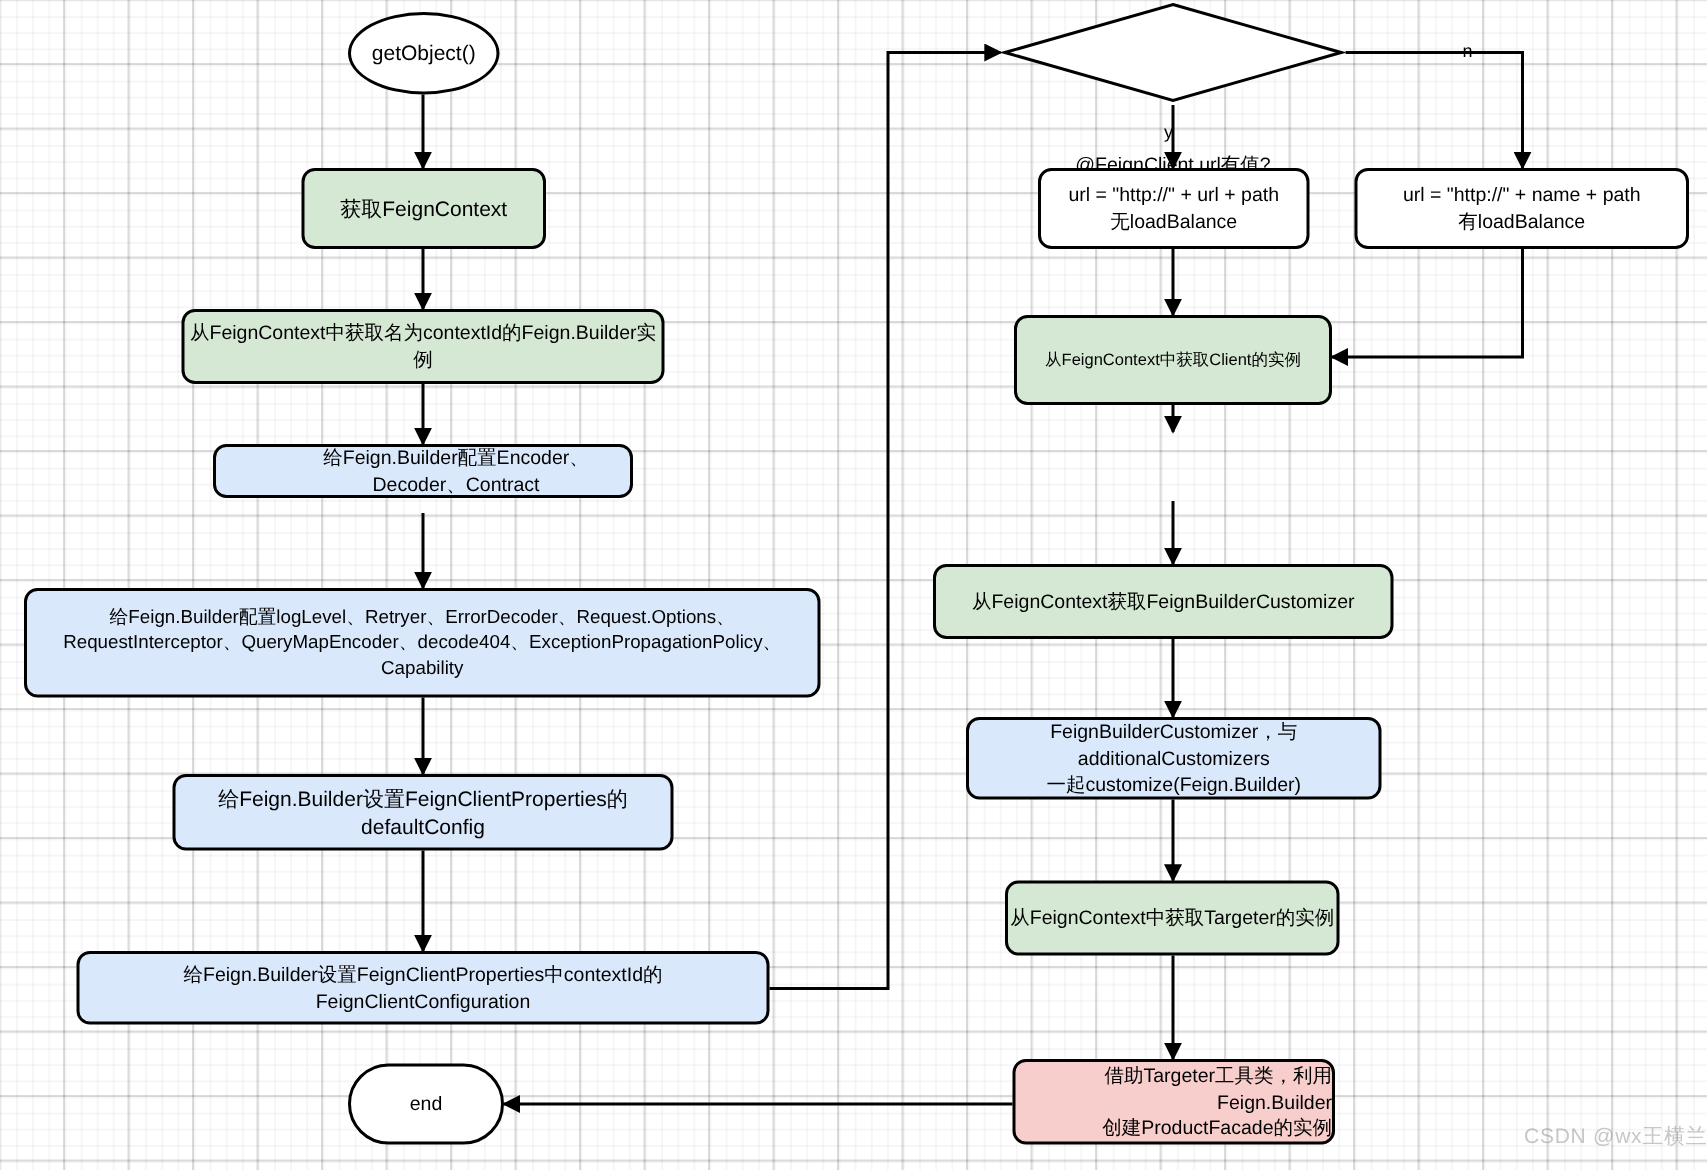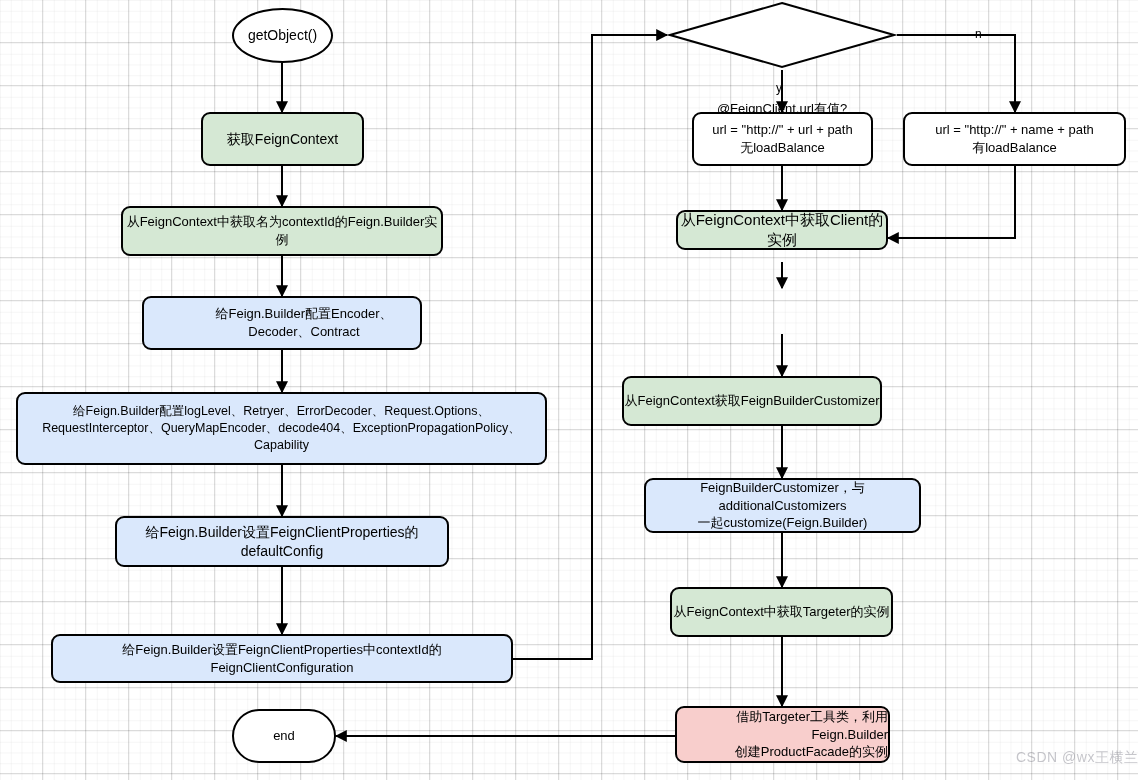--- a/index.html
+++ b/index.html
@@ -109,21 +109,21 @@
       <path d="M 675,736 L 336,736"></path>
     </g>
   </svg>
 
   <div class="node terminal-ellipse" style="left:232px;top:8px;width:101px;height:55px;font-size:14px;">getObject()</div>
 
   <div class="node proc green" style="left:201px;top:112px;width:163px;height:54px;font-size:14px;">获取FeignContext</div>
 
   <div class="node proc green" style="left:121px;top:206px;width:322px;height:50px;font-size:13px;">从FeignContext中获取名为contextId的Feign.Builder实例</div>
 
-  <div class="node proc blue" style="left:142px;top:296px;width:280px;height:54px;font-size:13px;padding-left:44px;">给Feign.Builder配置Encoder、Decoder、Contract</div>
+  <div class="node proc blue" style="left:142px;top:296px;width:280px;height:36px;font-size:13px;padding-left:44px;">给Feign.Builder配置Encoder、Decoder、Contract</div>
 
   <div class="node proc blue" style="left:16px;top:392px;width:531px;height:73px;font-size:12.5px;">给Feign.Builder配置logLevel、Retryer、ErrorDecoder、Request.Options、
 RequestInterceptor、QueryMapEncoder、decode404、ExceptionPropagationPolicy、Capability</div>
 
   <div class="node proc blue" style="left:115px;top:516px;width:334px;height:51px;font-size:14px;">给Feign.Builder设置FeignClientProperties的defaultConfig</div>
 
   <div class="node proc blue" style="left:51px;top:634px;width:462px;height:49px;font-size:13px;">给Feign.Builder设置FeignClientProperties中contextId的FeignClientConfiguration</div>
 
   <div class="node terminal-stadium" style="left:232px;top:709px;width:104px;height:54px;font-size:13px;">end</div>
 
@@ -133,24 +133,24 @@
     </svg>
     <div class="diamond-label" style="font-size:13px;">@FeignClient.url有值?</div>
   </div>
 
   <div class="node proc white" style="left:692px;top:112px;width:181px;height:54px;font-size:13px;">url = "http://" + url + path
 无loadBalance</div>
 
   <div class="node proc white" style="left:903px;top:112px;width:223px;height:54px;font-size:13px;">url = "http://" + name + path
 有loadBalance</div>
 
-  <div class="node proc green" style="left:676px;top:210px;width:212px;height:40px;font-size:15px;">从FeignContext中获取Client的实例</div>
+  <div class="node proc green" style="left:676px;top:210px;width:212px;height:60px;font-size:11px;">从FeignContext中获取Client的实例</div>
 
 
-  <div class="node proc green" style="left:622px;top:376px;width:260px;height:50px;font-size:13px;">从FeignContext获取FeignBuilderCustomizer</div>
+  <div class="node proc green" style="left:622px;top:376px;width:307px;height:50px;font-size:13px;">从FeignContext获取FeignBuilderCustomizer</div>
 
   <div class="node proc blue" style="left:644px;top:478px;width:277px;height:55px;font-size:13px;">FeignBuilderCustomizer，与additionalCustomizers
 一起customize(Feign.Builder)</div>
 
   <div class="node proc green" style="left:670px;top:587px;width:223px;height:50px;font-size:13px;">从FeignContext中获取Targeter的实例</div>
 
   <div class="node proc pink" style="left:675px;top:706px;width:215px;height:57px;font-size:13px;">借助Targeter工具类，利用Feign.Builder
 创建ProductFacade的实例</div>
 
   <div class="edge-label" style="left:776px;top:82px;">y</div>

